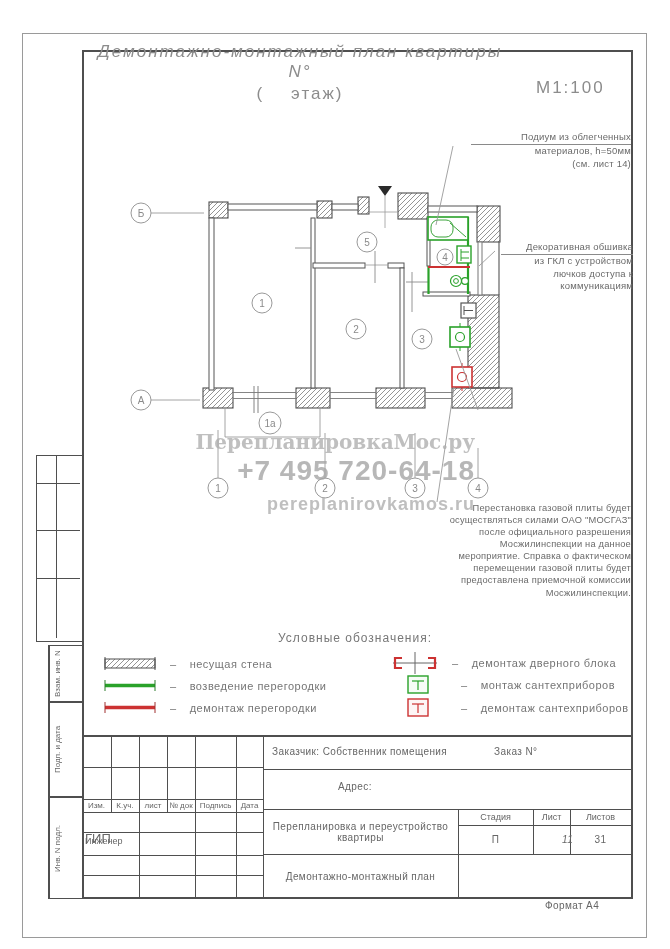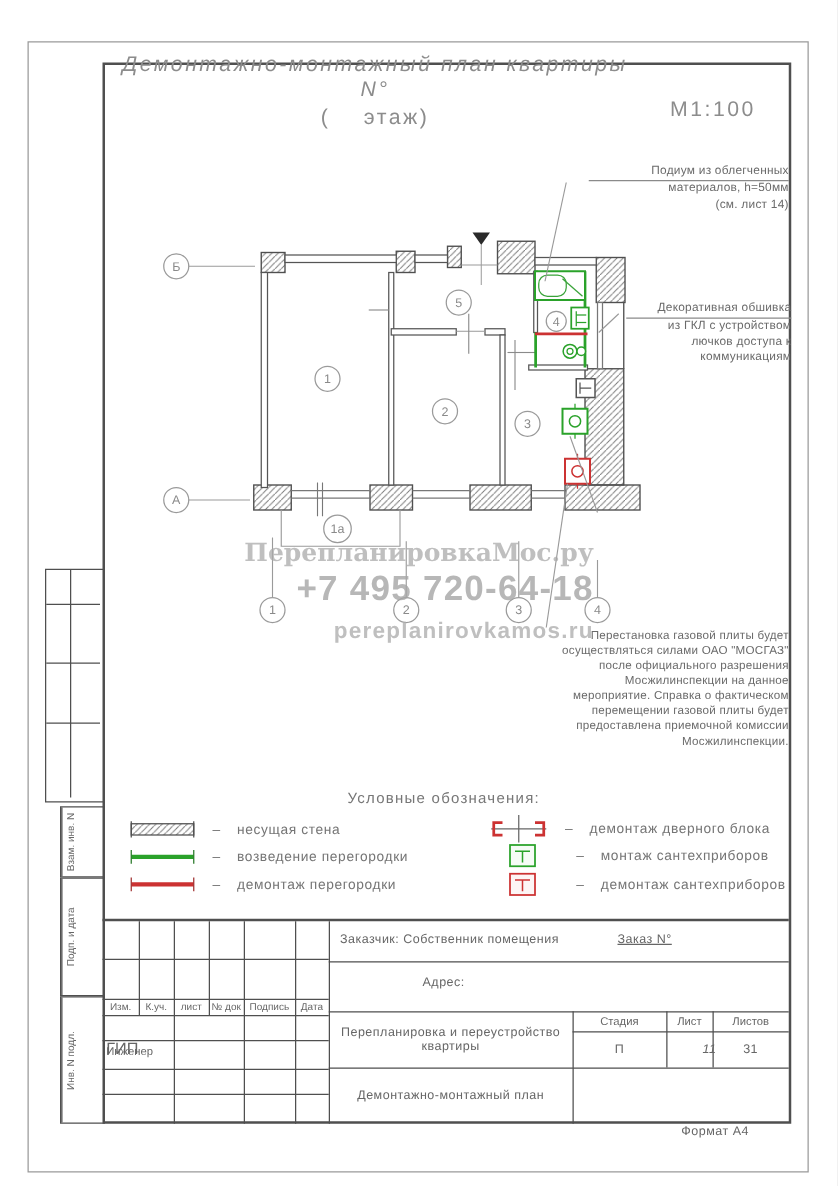--- a/index.html
+++ b/index.html
@@ -324,21 +324,21 @@
 
     <div class="hl" style="left:181px;top:32px;width:368px;"></div>
     <div class="hl" style="left:181px;top:72px;width:368px;"></div>
     <div class="hl" style="left:181px;top:117px;width:368px;"></div>
     <div class="vl" style="left:376px;top:72px;height:90px;"></div>
     <div class="vl" style="left:451px;top:72px;height:45px;"></div>
     <div class="vl" style="left:488px;top:72px;height:45px;"></div>
     <div class="hl" style="left:376px;top:88px;width:173px;"></div>
 
     <div class="abs med" style="left:190px;top:9px;">Заказчик: Собственник помещения</div>
-    <div class="abs med" style="left:412px;top:9px;text-decoration:underline;">Заказ N°</div>
+    <div class="abs med" style="left:412px;top:9px;">Заказ N°</div>
     <div class="abs med" style="left:256px;top:44px;">Адрес:</div>
 
     <div class="cell med pre" style="left:181px;top:72px;width:195px;height:45px;">Перепланировка и переустройство
 квартиры</div>
     <div class="cell med" style="left:181px;top:117px;width:195px;height:45px;">Демонтажно-монтажный план</div>
 
     <div class="cell small" style="left:376px;top:72px;width:75px;height:16px;font-size:9px;">Стадия</div>
     <div class="cell small" style="left:451px;top:72px;width:37px;height:16px;font-size:9px;">Лист</div>
     <div class="cell small" style="left:488px;top:72px;width:61px;height:16px;font-size:9px;">Листов</div>
     <div class="cell med" style="left:376px;top:88px;width:75px;height:29px;">П</div>

